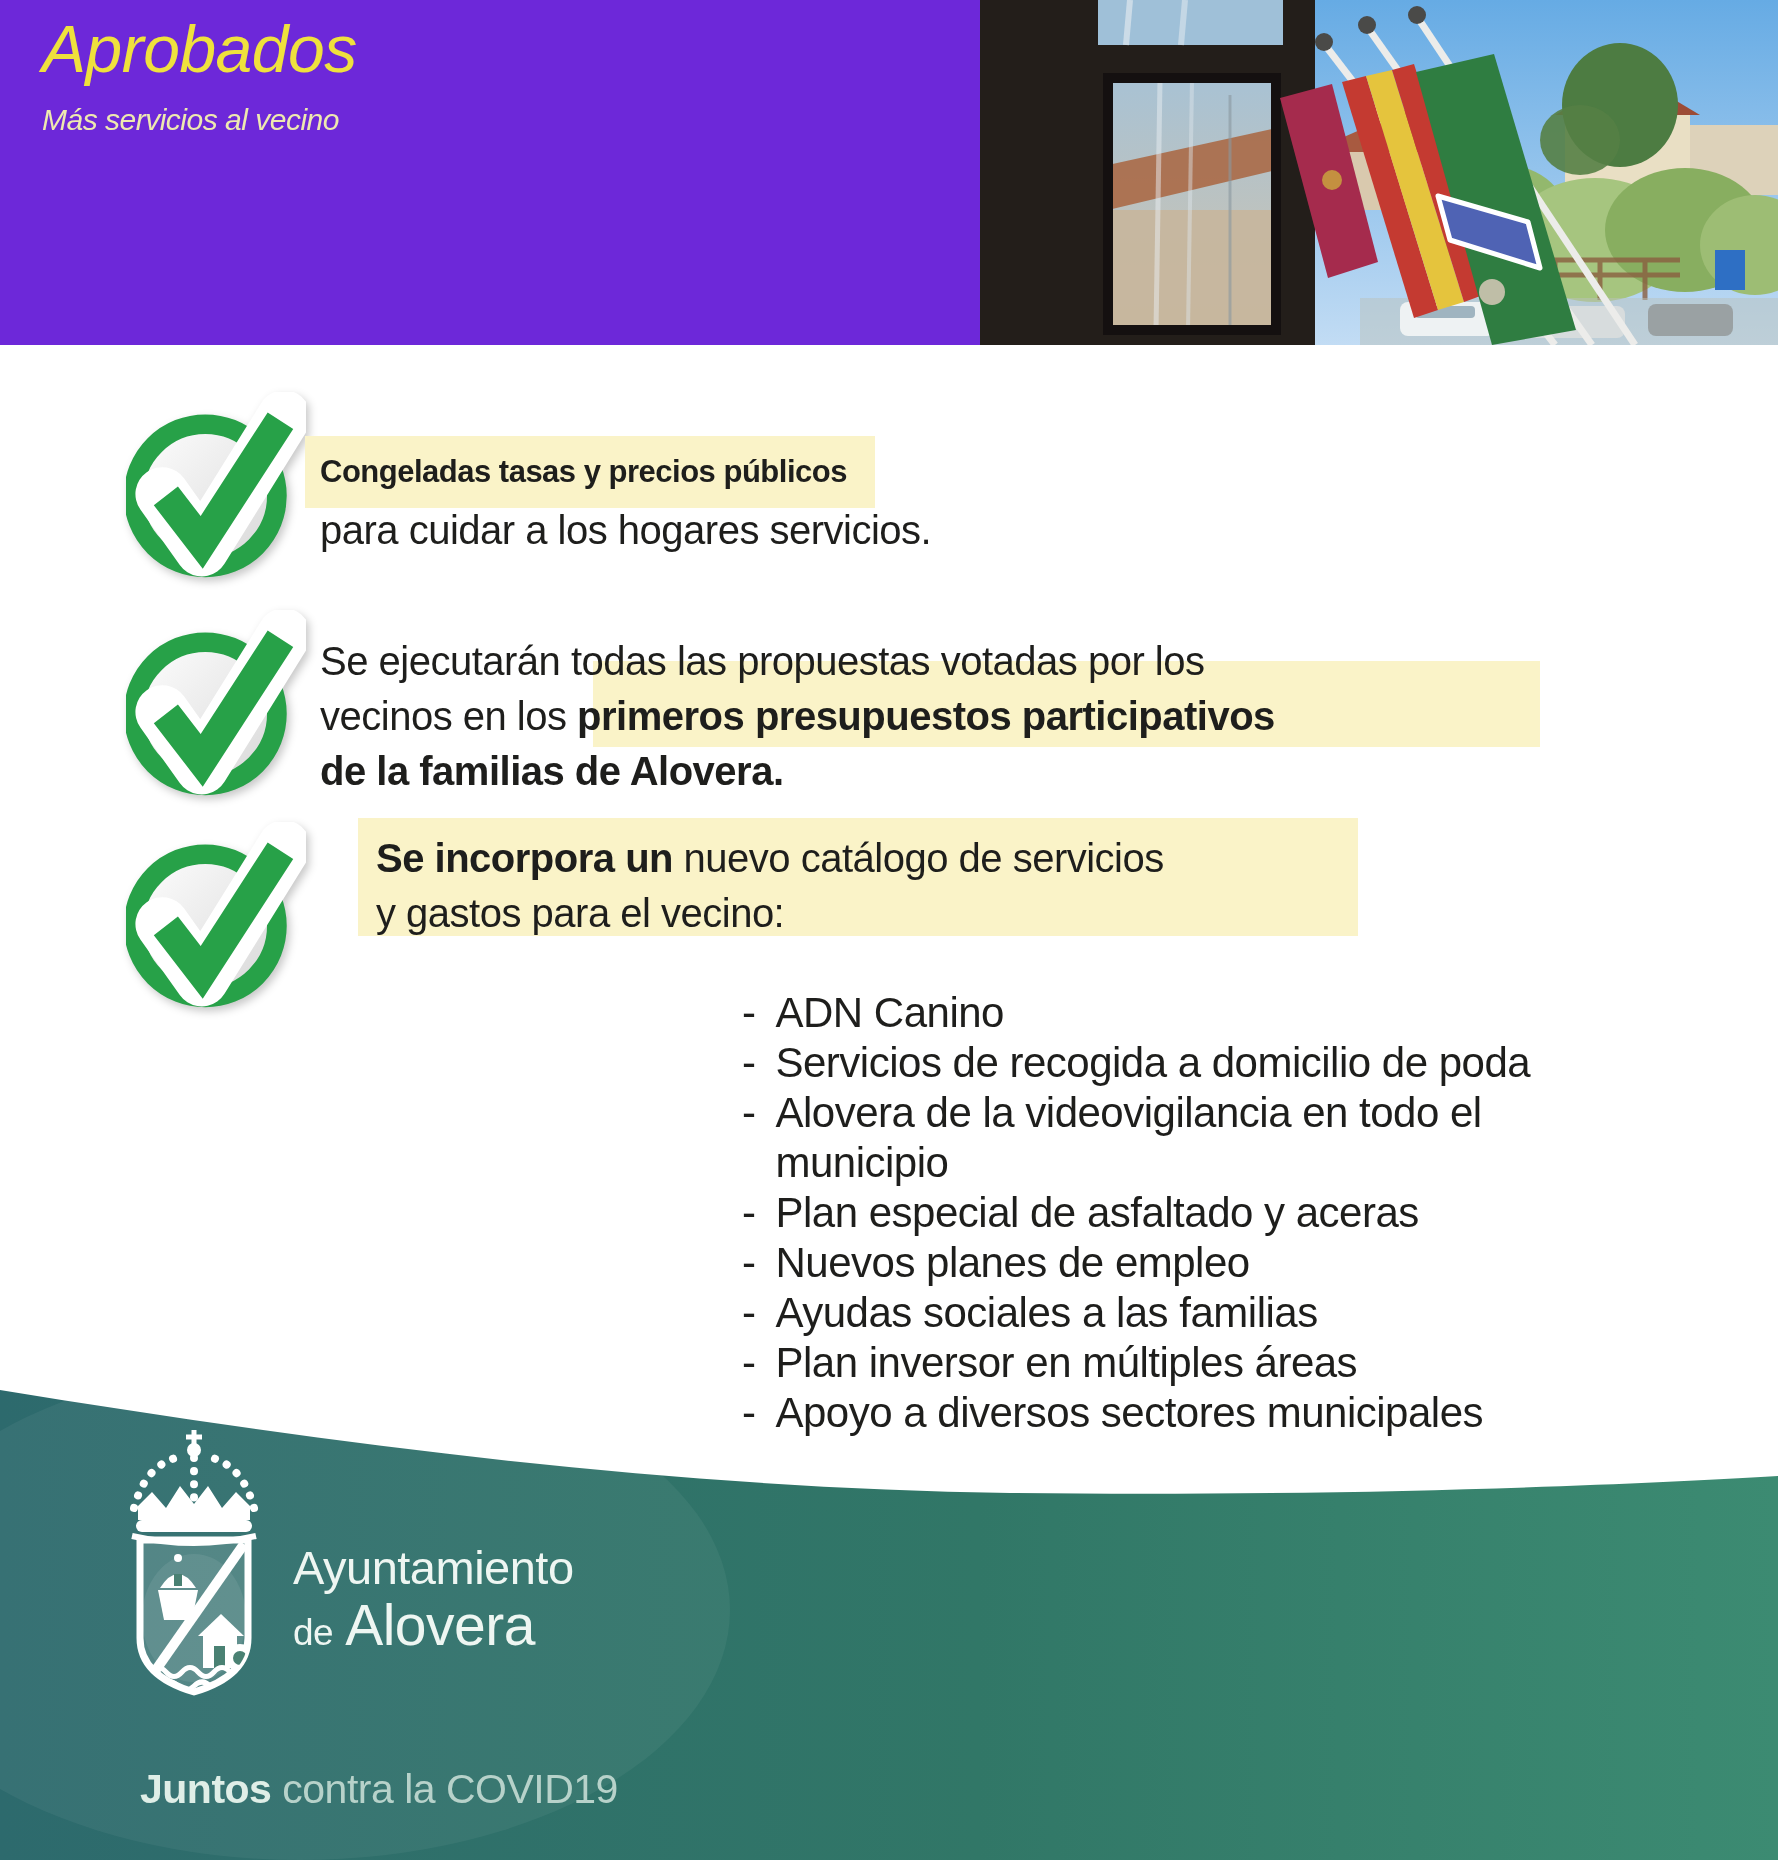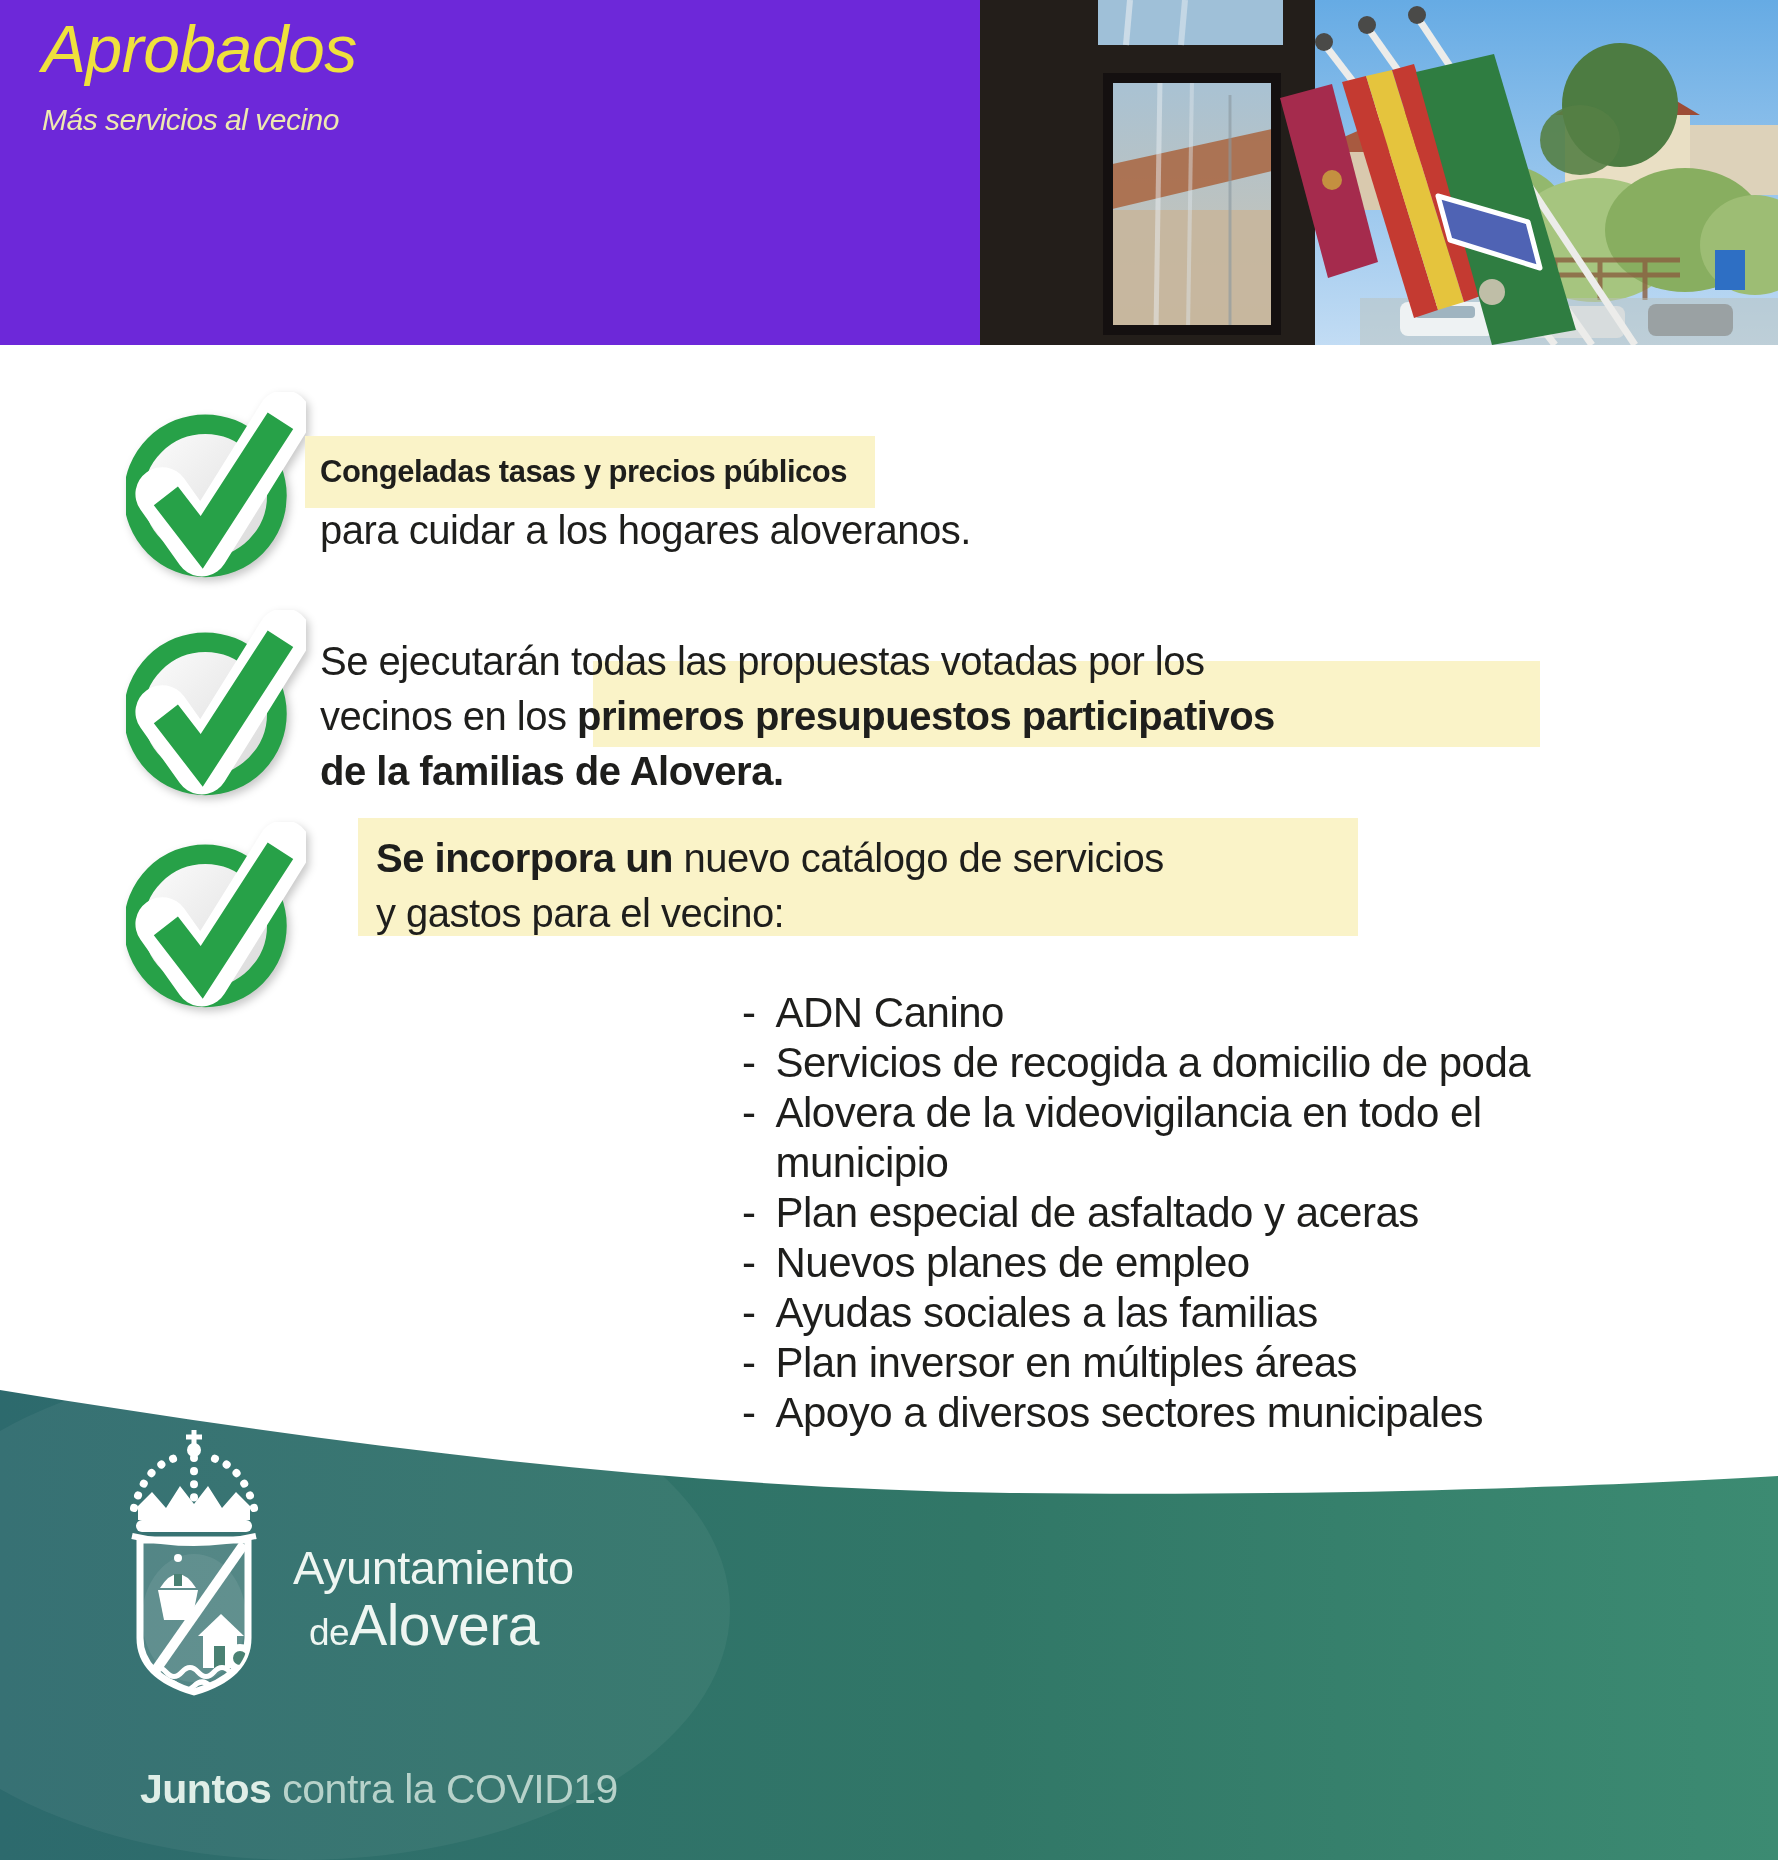--- a/index.html
+++ b/index.html
@@ -33,21 +33,21 @@
   .bullets{position:absolute;left:742px;top:988px;z-index:2;font-size:42px;line-height:50px;}
   .bullet-row{display:flex;gap:20px;}
   .bullet-marker{flex:0 0 auto;}
   .bullet-text{width:880px;}
   
   .footer-curve{position:absolute;left:0;top:1380px;width:1778px;height:480px;z-index:1;}
   .footer-curve svg{display:block;width:100%;height:100%;}
   .emblem{position:absolute;left:118px;top:1428px;width:152px;height:268px;z-index:2;}
   .emblem svg{width:100%;height:100%;}
   .org-line1{position:absolute;left:293px;top:1540px;font-size:47px;color:#eef6f2;z-index:2;}
-  .org-line2{position:absolute;left:309px;top:1592px;z-index:2;color:#eef6f2;display:flex;align-items:baseline;text-align:right;}
+  .org-line2{position:absolute;left:293px;top:1592px;z-index:2;color:#eef6f2;display:flex;align-items:baseline;gap:12px;text-align:right;}
   .org-de{font-size:37px;}
   .org-alovera{font-size:57px;}
   .campaign{position:absolute;left:140px;top:1766px;font-size:41px;z-index:2;color:#b7d2ca;}
   .campaign .bold{color:#dfeee7;}
 </style>
 </head>
 <body>
 
 <div class="canvas">
 
@@ -162,21 +162,21 @@
   </div>
   <div class="check" id="chk3">
     <svg viewBox="0 0 100 105" aria-hidden="true">
       <circle cx="44" cy="58" r="40" fill="url(#cg)" stroke="#27a148" stroke-width="11"></circle>
       <path d="M20,57 L42,88 L88,14" fill="none" stroke="#ffffff" stroke-width="30" stroke-linecap="round" stroke-linejoin="round"></path>
       <path d="M22,58 L42,84 L86,16" fill="none" stroke="#27a148" stroke-width="17"></path>
     </svg>
   </div>
 
   <div class="b1-line1 hl">Congeladas tasas y precios públicos</div>
-  <div class="b1-line2">para cuidar a los hogares aloveranos.</div>
+  <div class="b1-line2">para cuidar a los hogares servicios.</div>
 
   <div class="b2-rect"></div>
   <div class="b2-text">
     <div>Se ejecutarán todas las propuestas votadas por los</div>
     <div><span>vecinos en los </span><span class="bold">primeros presupuestos participativos</span></div>
     <div class="bold">de la familias de Alovera.</div>
   </div>
 
   <div class="b3-rect"></div>
   <div class="b3-text">

